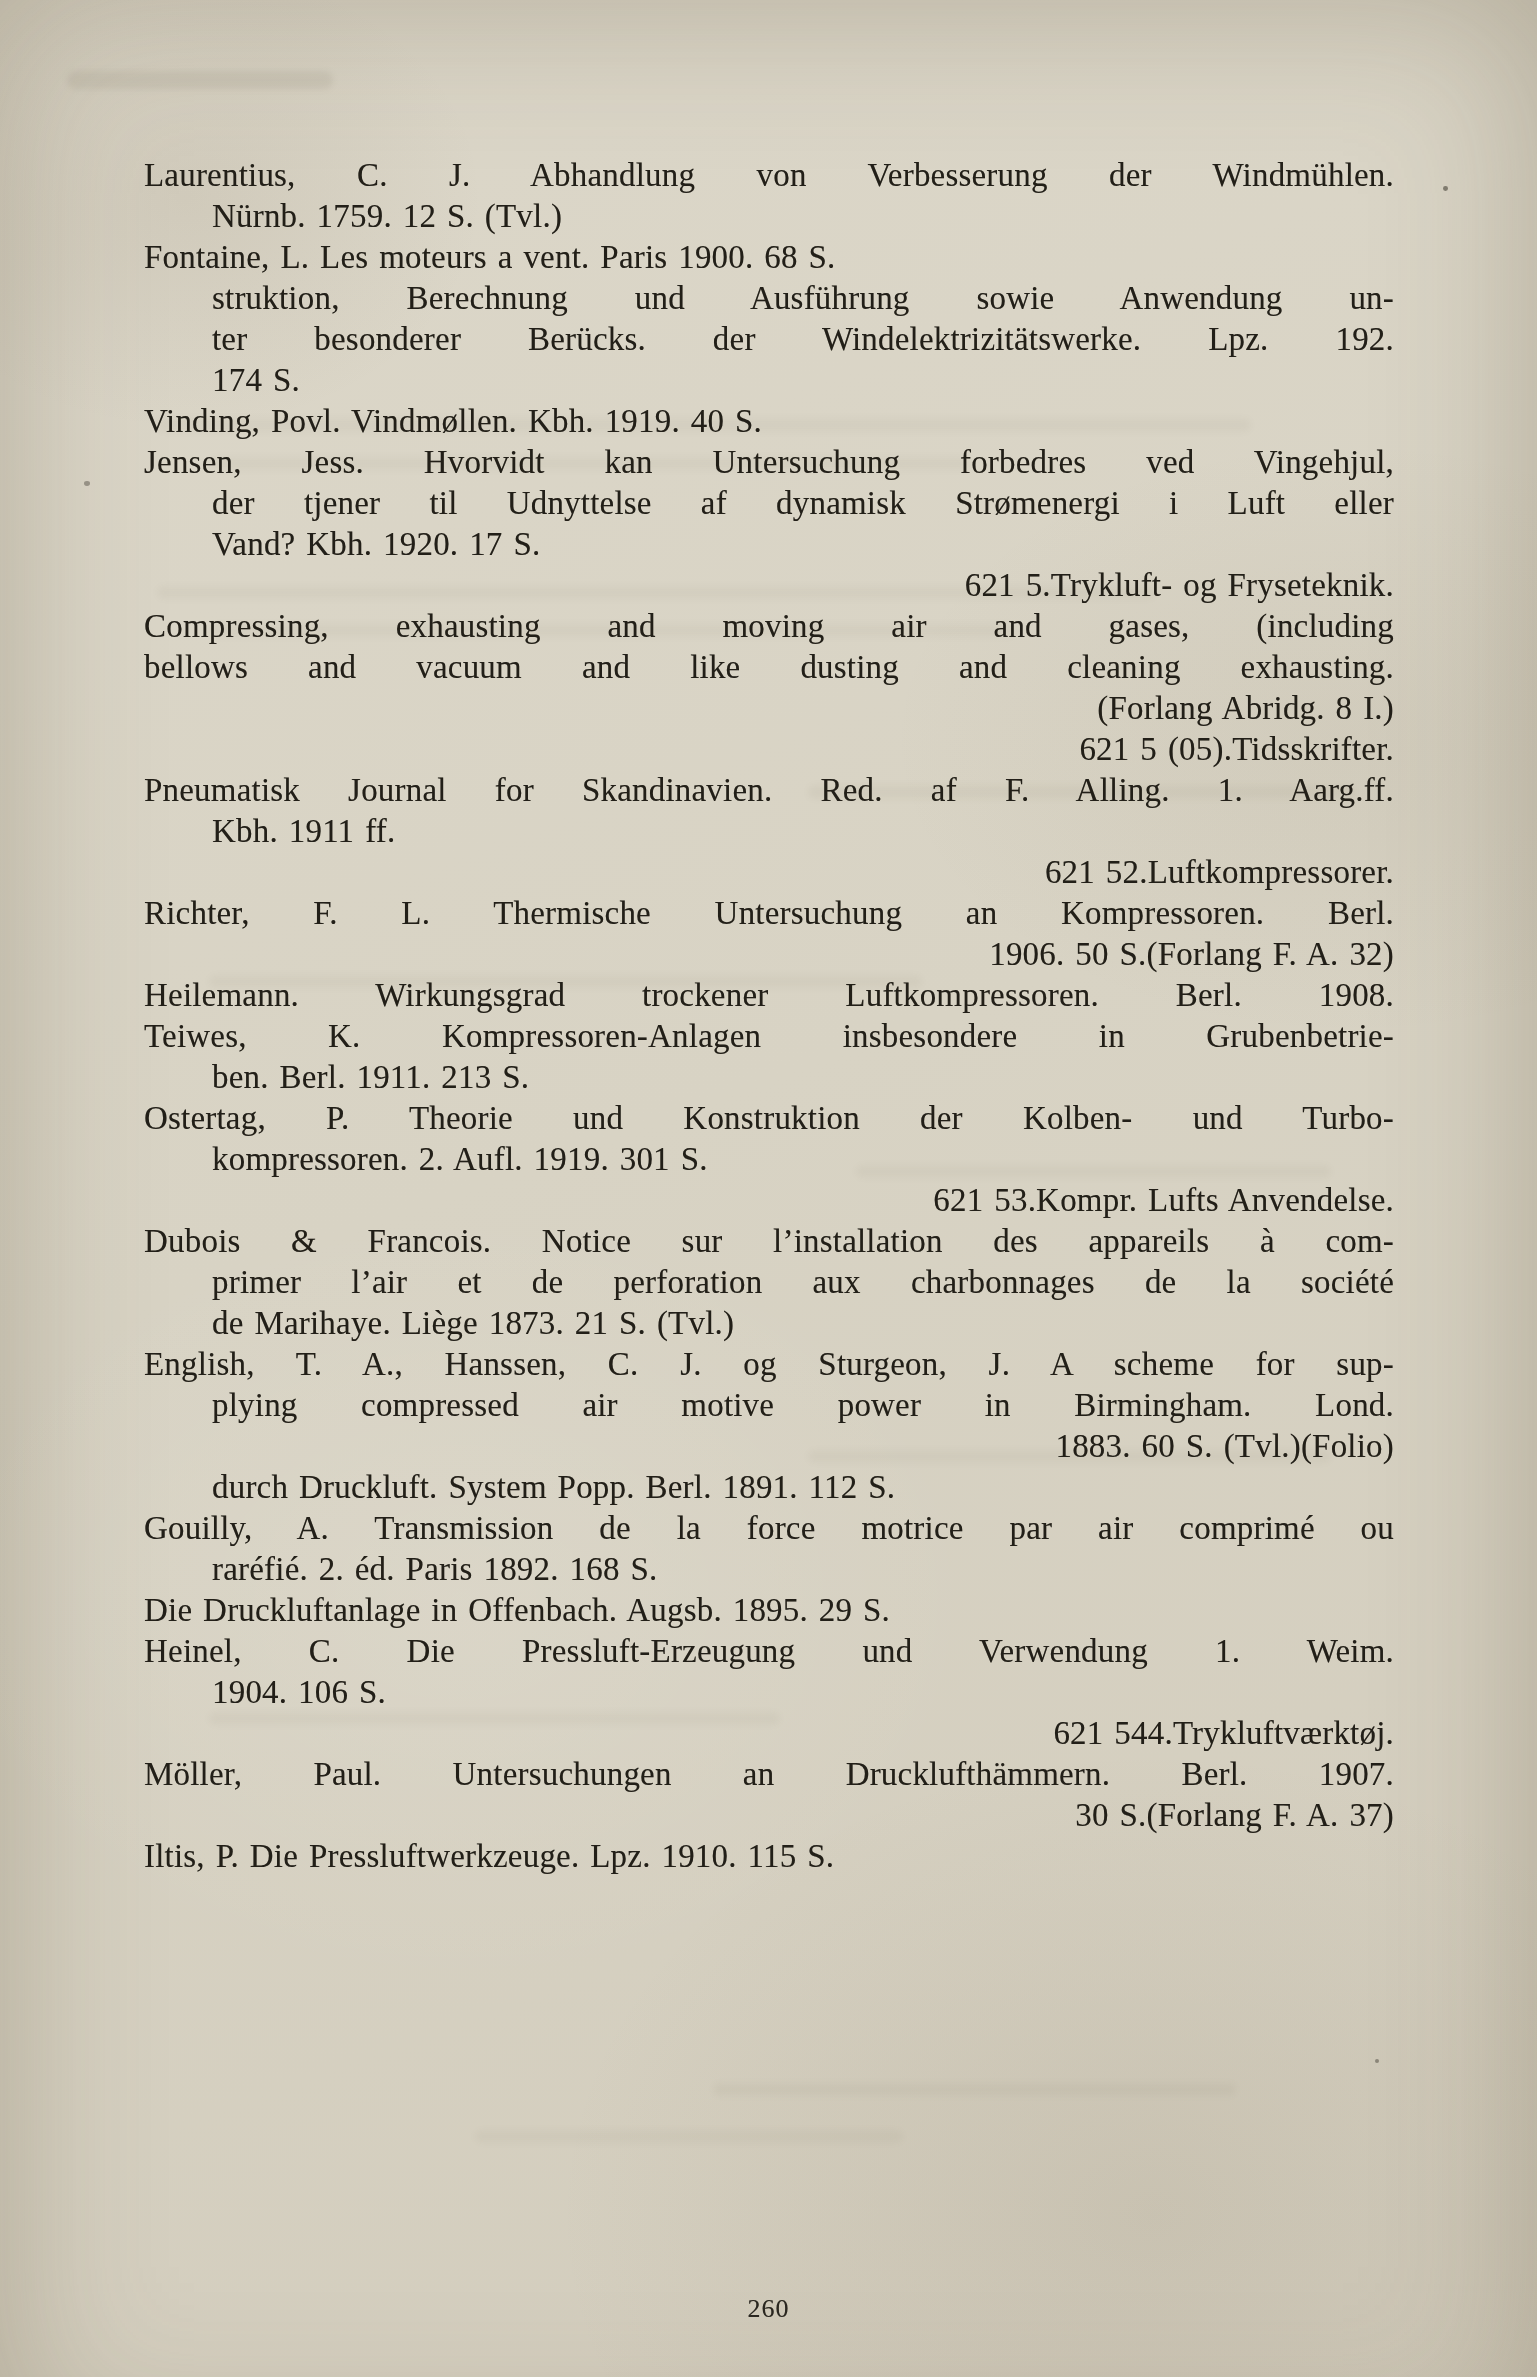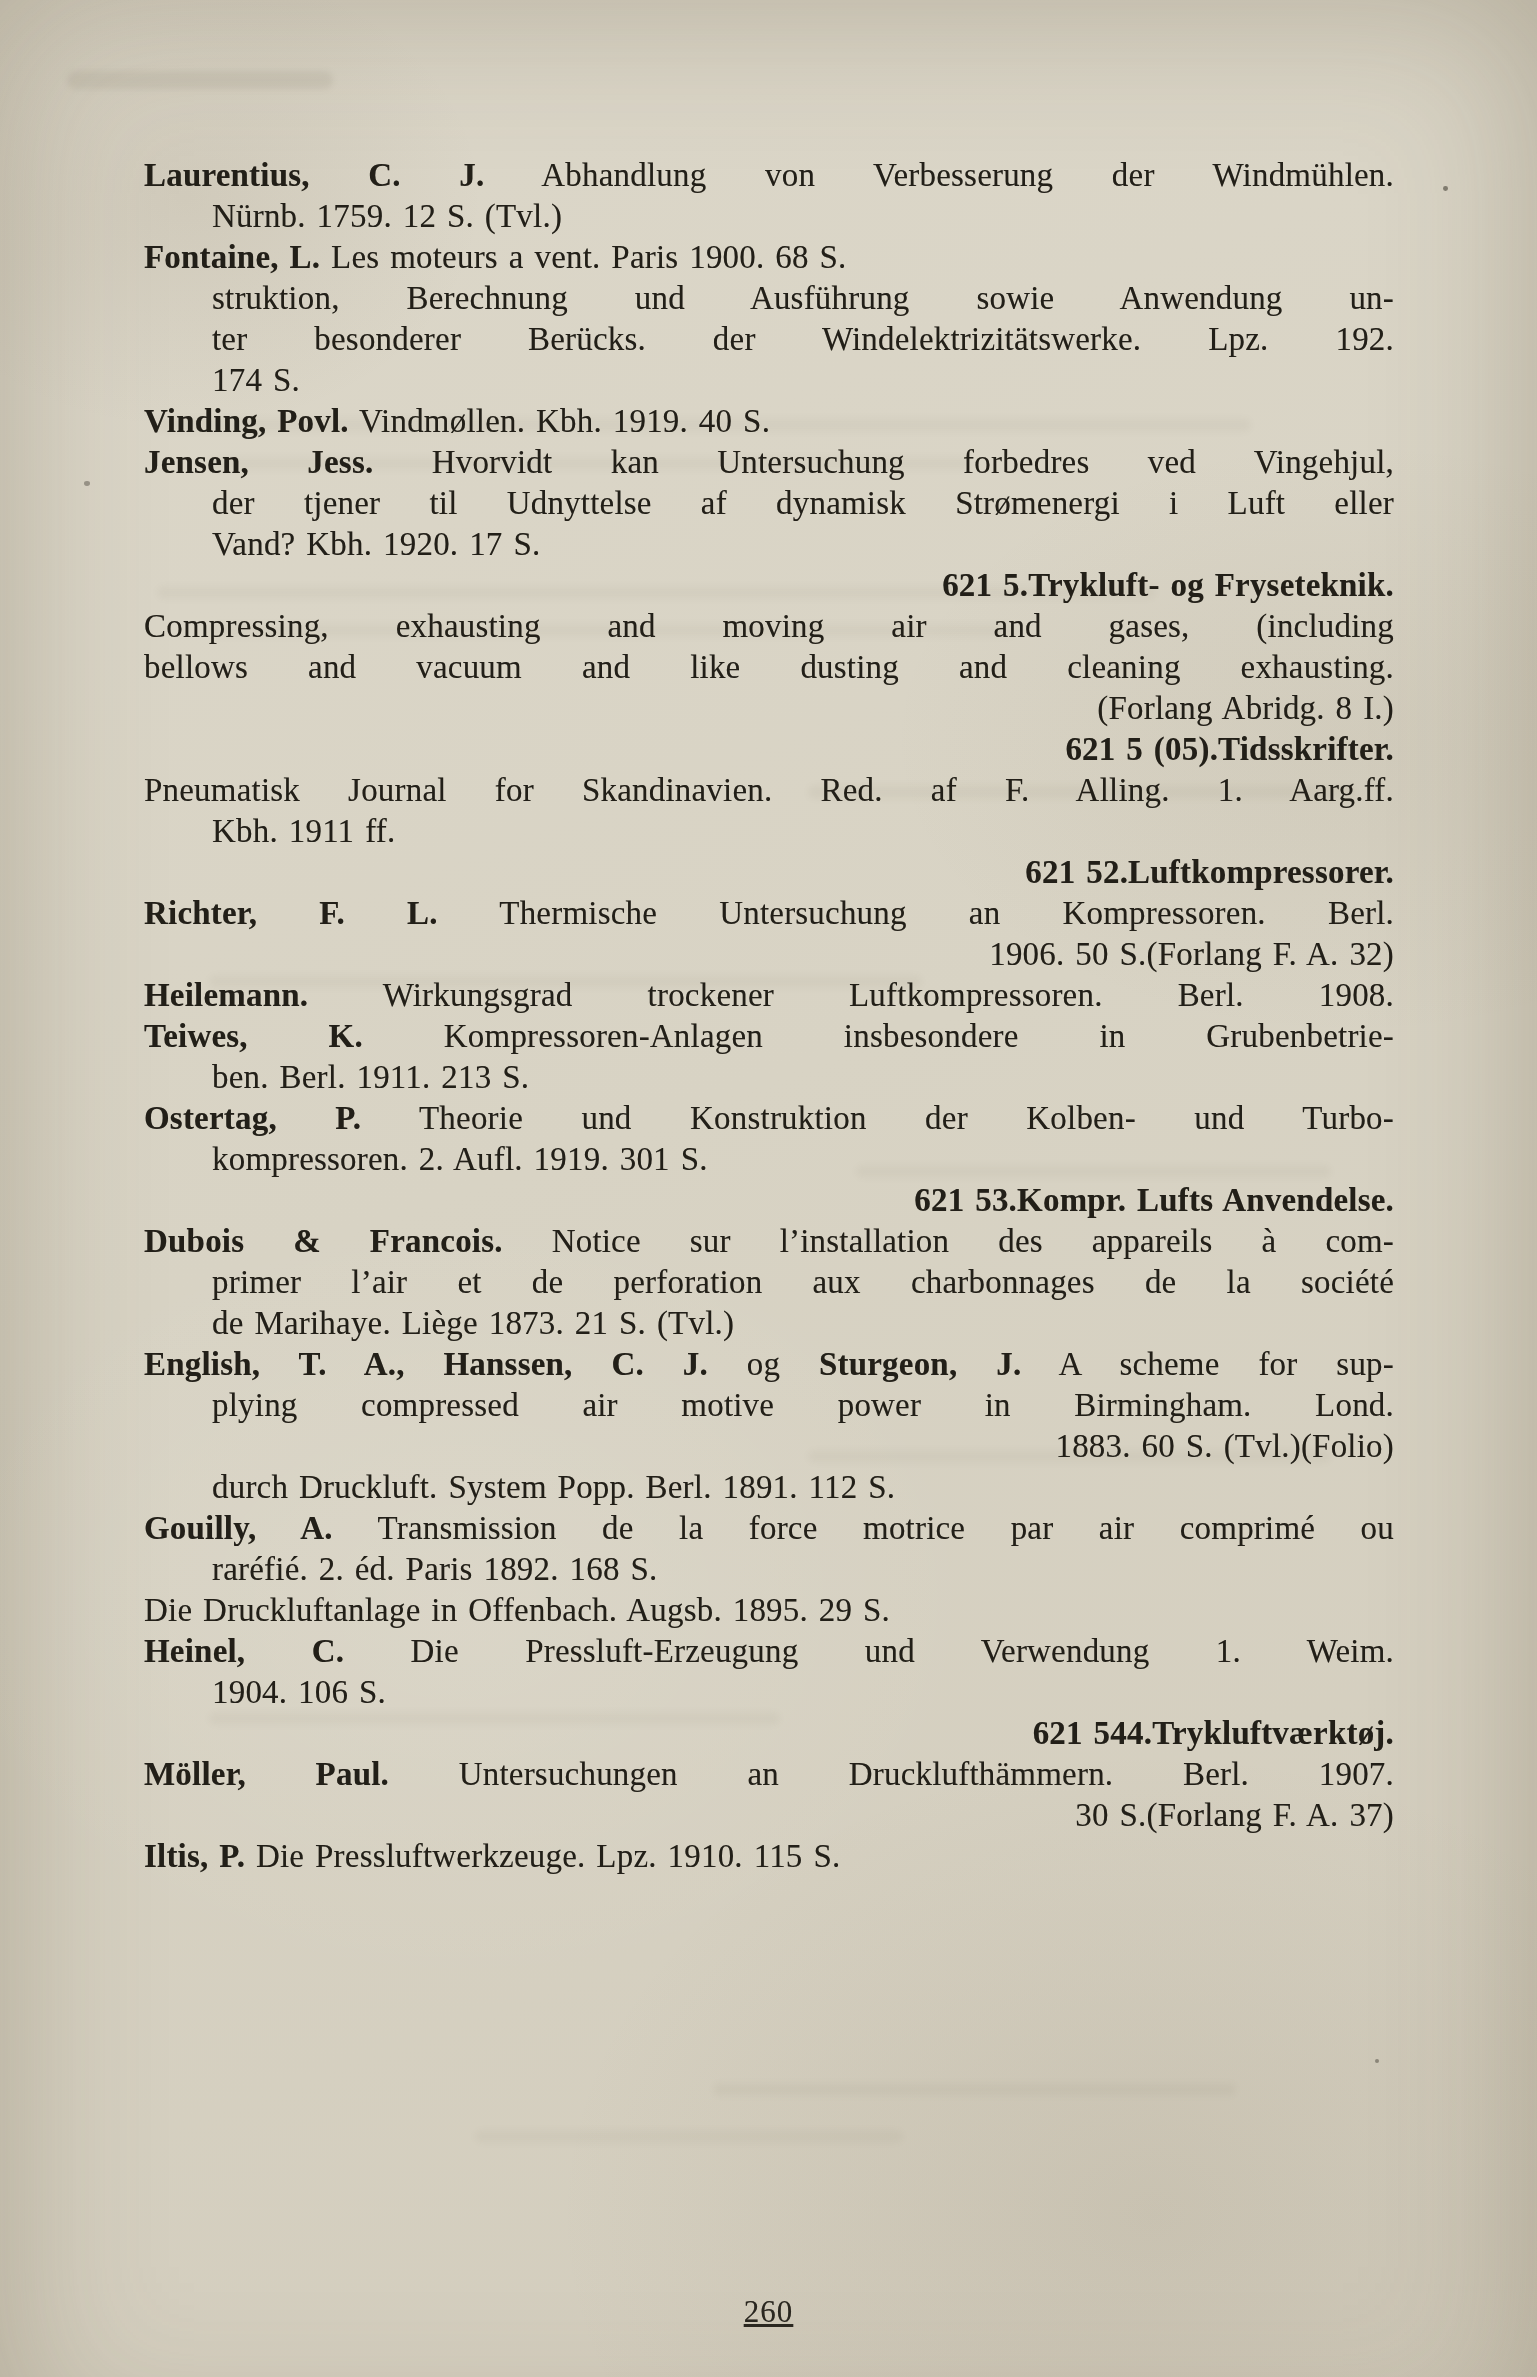--- a/index.html
+++ b/index.html
@@ -29,31 +29,30 @@
     position: absolute;
     left: 144px; top: 155px; width: 1250px;
     font-size: 33px; line-height: 41px;
     letter-spacing: 0.2px; word-spacing: 2.4px;
     text-shadow: 0 0 0.5px rgba(34, 31, 24, 0.35);
   }
   .line { position: relative; }
   .line.ind { padding-left: 68px; }
   .line.just { text-align: justify; text-align-last: justify; }
   .line.flex { display: flex; justify-content: flex-end; align-items: baseline; }
-  .line b { font-weight: bold; }
+  .line b { font-weight: normal; }
   .ghost {
     position: absolute; pointer-events: none;
     background: #6e6753; filter: blur(3.3px); border-radius: 8.6px;
   }
   .speck { position: absolute; background: #3a362c; border-radius: 50%; pointer-events: none; }
   .pagenum {
     position: absolute; top: 2294px; left: 0; width: 100%;
-    text-align: center; font-size: 31px; letter-spacing: 1px; color: #2a2720;
+    text-align: center; font-size: 26px; letter-spacing: 1px; color: #2a2720;
     text-shadow: 0 0 0.5px rgba(34, 31, 24, 0.35);
-    text-decoration: underline;
   }
 </style>
 </head>
 <body>
 
 <div class="page" style="color: rgb(34, 31, 24);">
   <div class="mottle"></div>
 
   <div class="ghost" style="left:67px;top:71px;width:266px;height:18px;opacity:.11;"></div>
   <div class="ghost" style="left:157px;top:418px;width:1094px;height:14.3px;opacity:.05;"></div>

